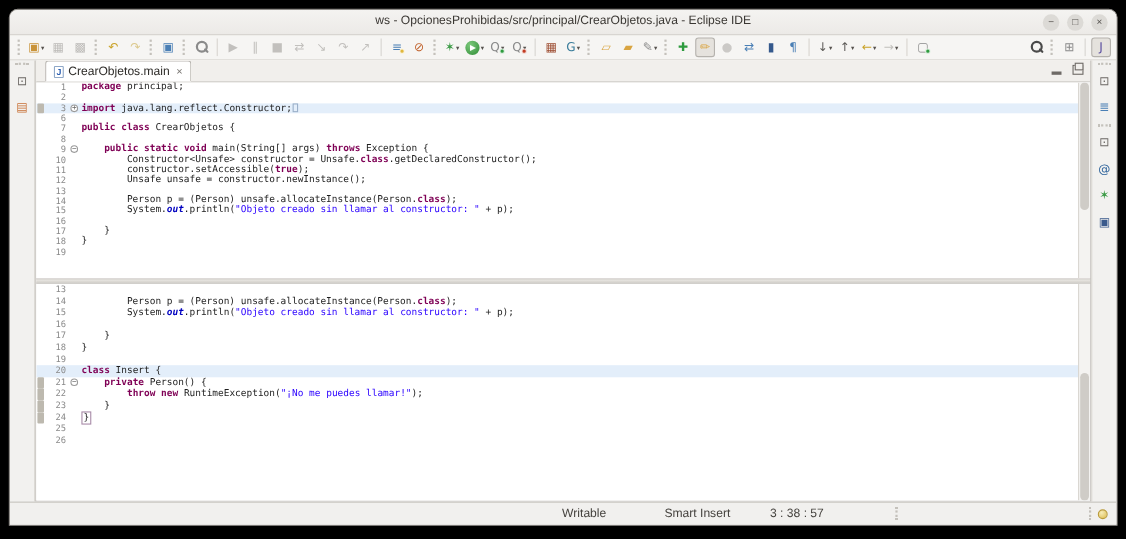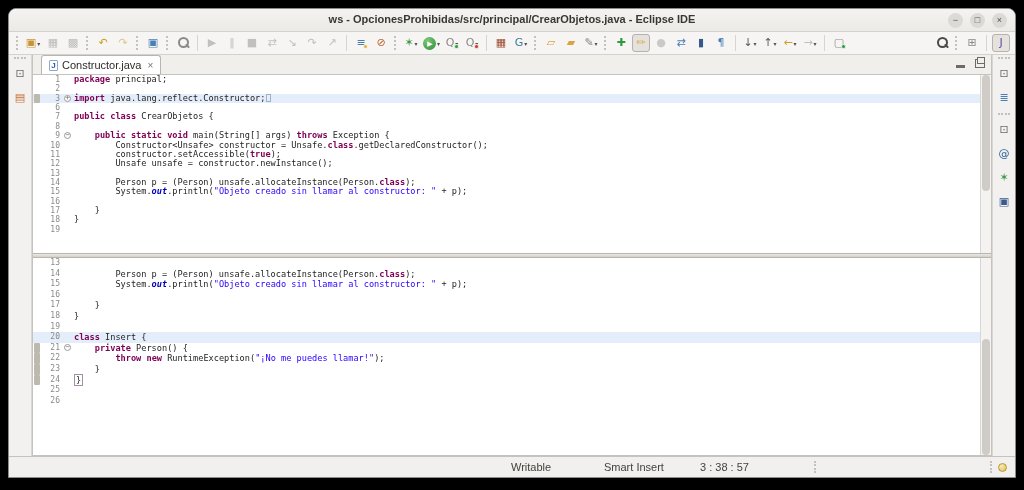--- a/index.html
+++ b/index.html
@@ -6,21 +6,21 @@
   html,body { width:1024px; height:490px; background:#000; overflow:hidden;
     font-family:"Liberation Sans", sans-serif; }
   .window { position:absolute; left:8px; top:8px; width:1008px; height:470px;
     background:#f2f1ef; border-radius:8px 8px 0 0; border:1px solid #8f8c88;
     display:flex; flex-direction:column; overflow:hidden; }
 
   
   .titlebar { height:23px; background:linear-gradient(#f4f3f1,#eceae7);
     border-bottom:1px solid #d5d2ce; position:relative; flex:none; }
   .title { position:absolute; left:0; right:0; top:4px; text-align:center;
-    font-size:11px; font-weight:bold; color:#3a3733; }
+    font-size:11px; font-weight:normal; color:#3a3733; }
   .winctl { position:absolute; right:8px; top:4px; display:flex; gap:7px; }
   .wbtn { width:15px; height:15px; border-radius:50%; background:#dcdad6;
     color:#55524e; font-size:9px; line-height:14px; text-align:center; cursor:default; }
 
   
   .menubar { height:18px; background:#f6f5f3; display:flex; align-items:center;
     padding-left:6px; flex:none; }
   .menu-item { font-size:11px; color:#3a3733; padding:1px 8px; }
   .menu-item u { text-decoration:underline; }
 
@@ -290,21 +290,21 @@
           <span class="s-icon" style="color: rgb(110, 106, 102);">⊡</span>
         </span>
         <span class="tb-icon">
           <span class="s-icon" style="color: rgb(200, 113, 55);">▤</span>
         </span>
       </div>
     <div class="editorarea">
       <div class="tabrow">
         <div class="tab">
           <span class="fileicon">J</span>
-          <span>Constructor.java</span>
+          <span>CrearObjetos.main</span>
           <span class="tabclose">×</span>
         </div>
         <div class="tabbtns">
           <span class="tb-min"></span>
           <span class="tb-max"></span>
         </div>
       </div>
       <div class="pane pane1">
           <div class="cline"><span class="ann"></span><span class="lnum">1</span><span class="fold"></span><span class="code"><span class="tok kw">package</span><span class="tok pl"> principal;</span></span></div>
           <div class="cline"><span class="ann"></span><span class="lnum">2</span><span class="fold"></span><span class="code"></span></div>

